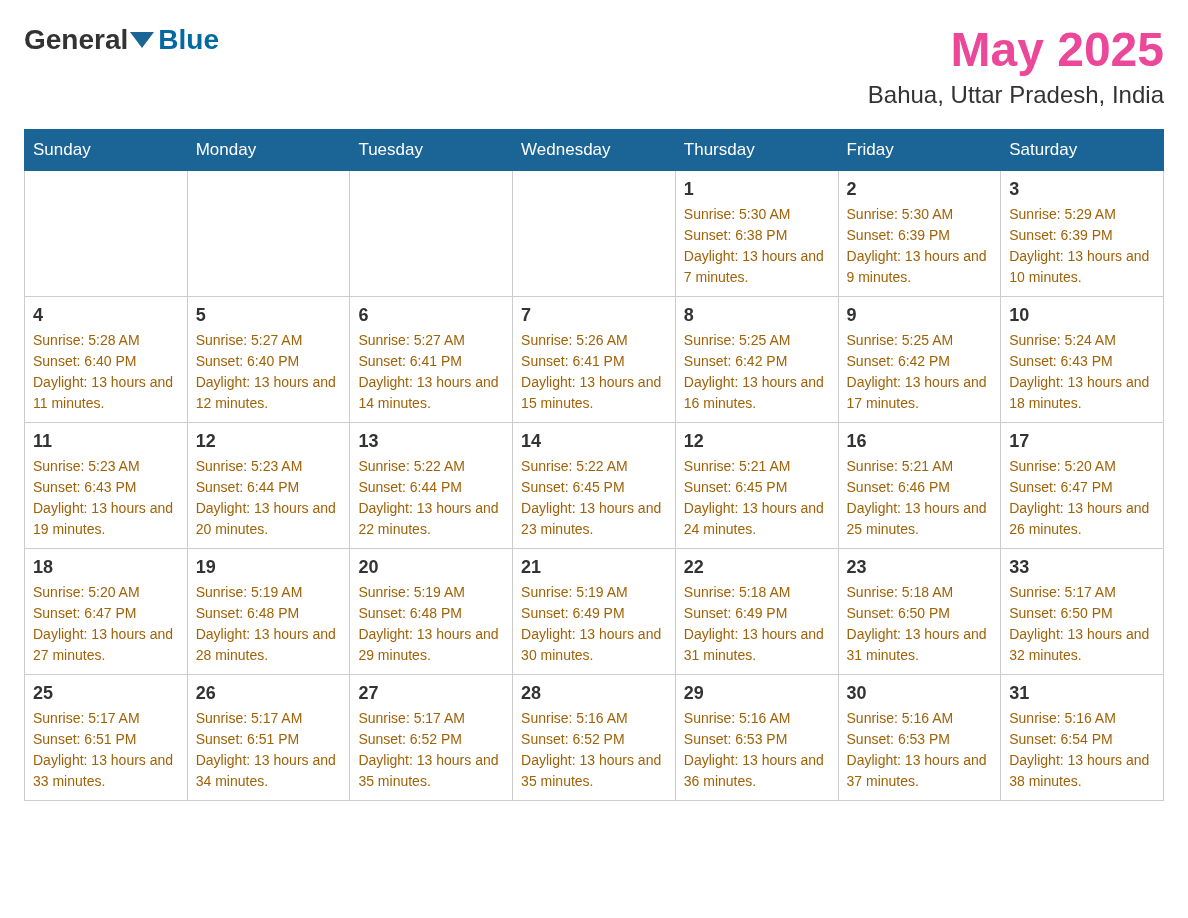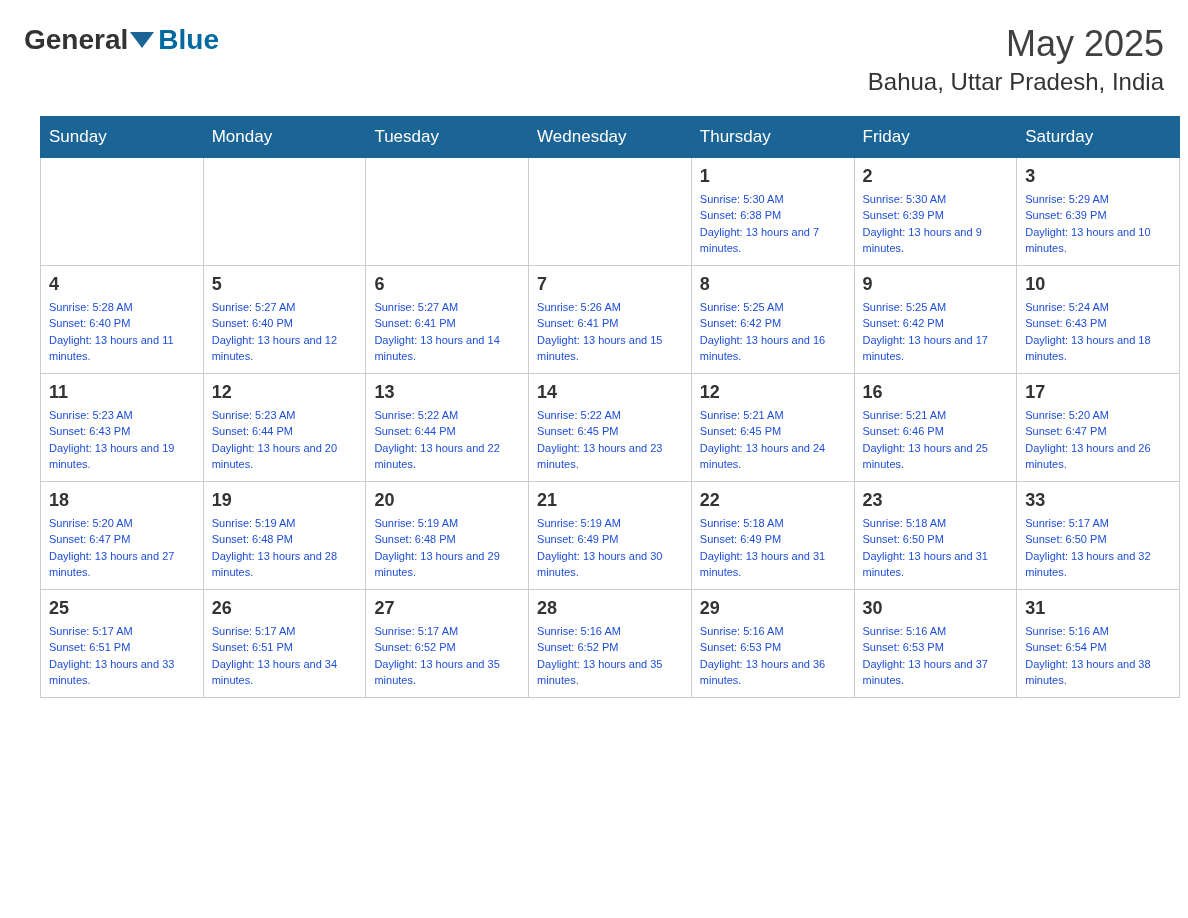--- a/index.html
+++ b/index.html
@@ -43,35 +43,34 @@
     .logo-blue {
       color: #0369a1;
       font-size: 28px;
       font-weight: bold;
       margin-left: 4px;
     }
     .title-section {
       text-align: right;
     }
     .month-title {
-      font-size: 36px;
-      font-weight: normal;
-      color: #404040;
+      font-size: 48px;
+      font-weight: bold;
+      color: #ec4899;
       line-height: 1.1;
     }
     .location-title {
       font-size: 24px;
       color: #333;
       margin-top: 4px;
     }
     .calendar {
       width: 100%;
       border-collapse: collapse;
       border: 1px solid #999;
-      margin-left: 16px;
     }
     .calendar thead tr {
       background-color: #1a6496;
     }
     .calendar thead th {
       color: #fff;
       padding: 10px 8px;
       font-size: 17px;
       font-weight: normal;
       border: 1px solid #1a6496;
@@ -87,23 +86,23 @@
       color: #333;
     }
     .day-number {
       font-size: 18px;
       font-weight: bold;
       color: #333;
       display: block;
       margin-bottom: 4px;
     }
     .day-info {
-      font-size: 11px;
+      font-size: 14px;
       line-height: 1.5;
-      color: #1d4ed8;
+      color: #a16207;
     }
     .empty-cell {
       background: #fff;
     }
     tbody tr td {
       border-bottom: 2px solid #1a6496;
     }
   </style>
 </head>
 <body>

